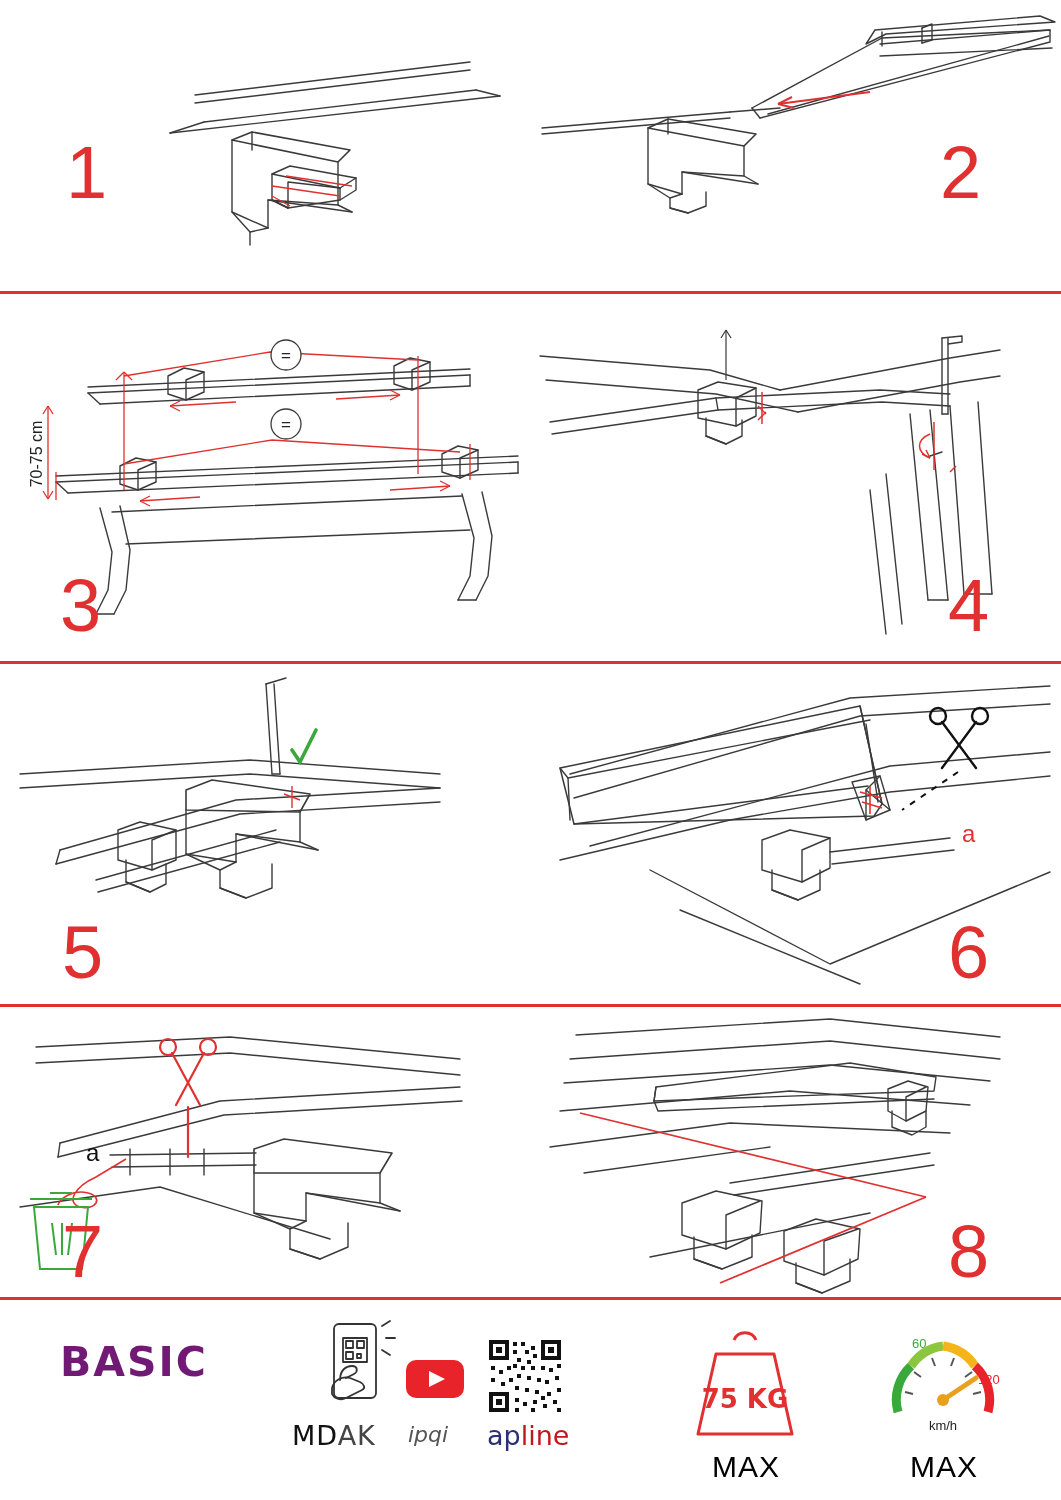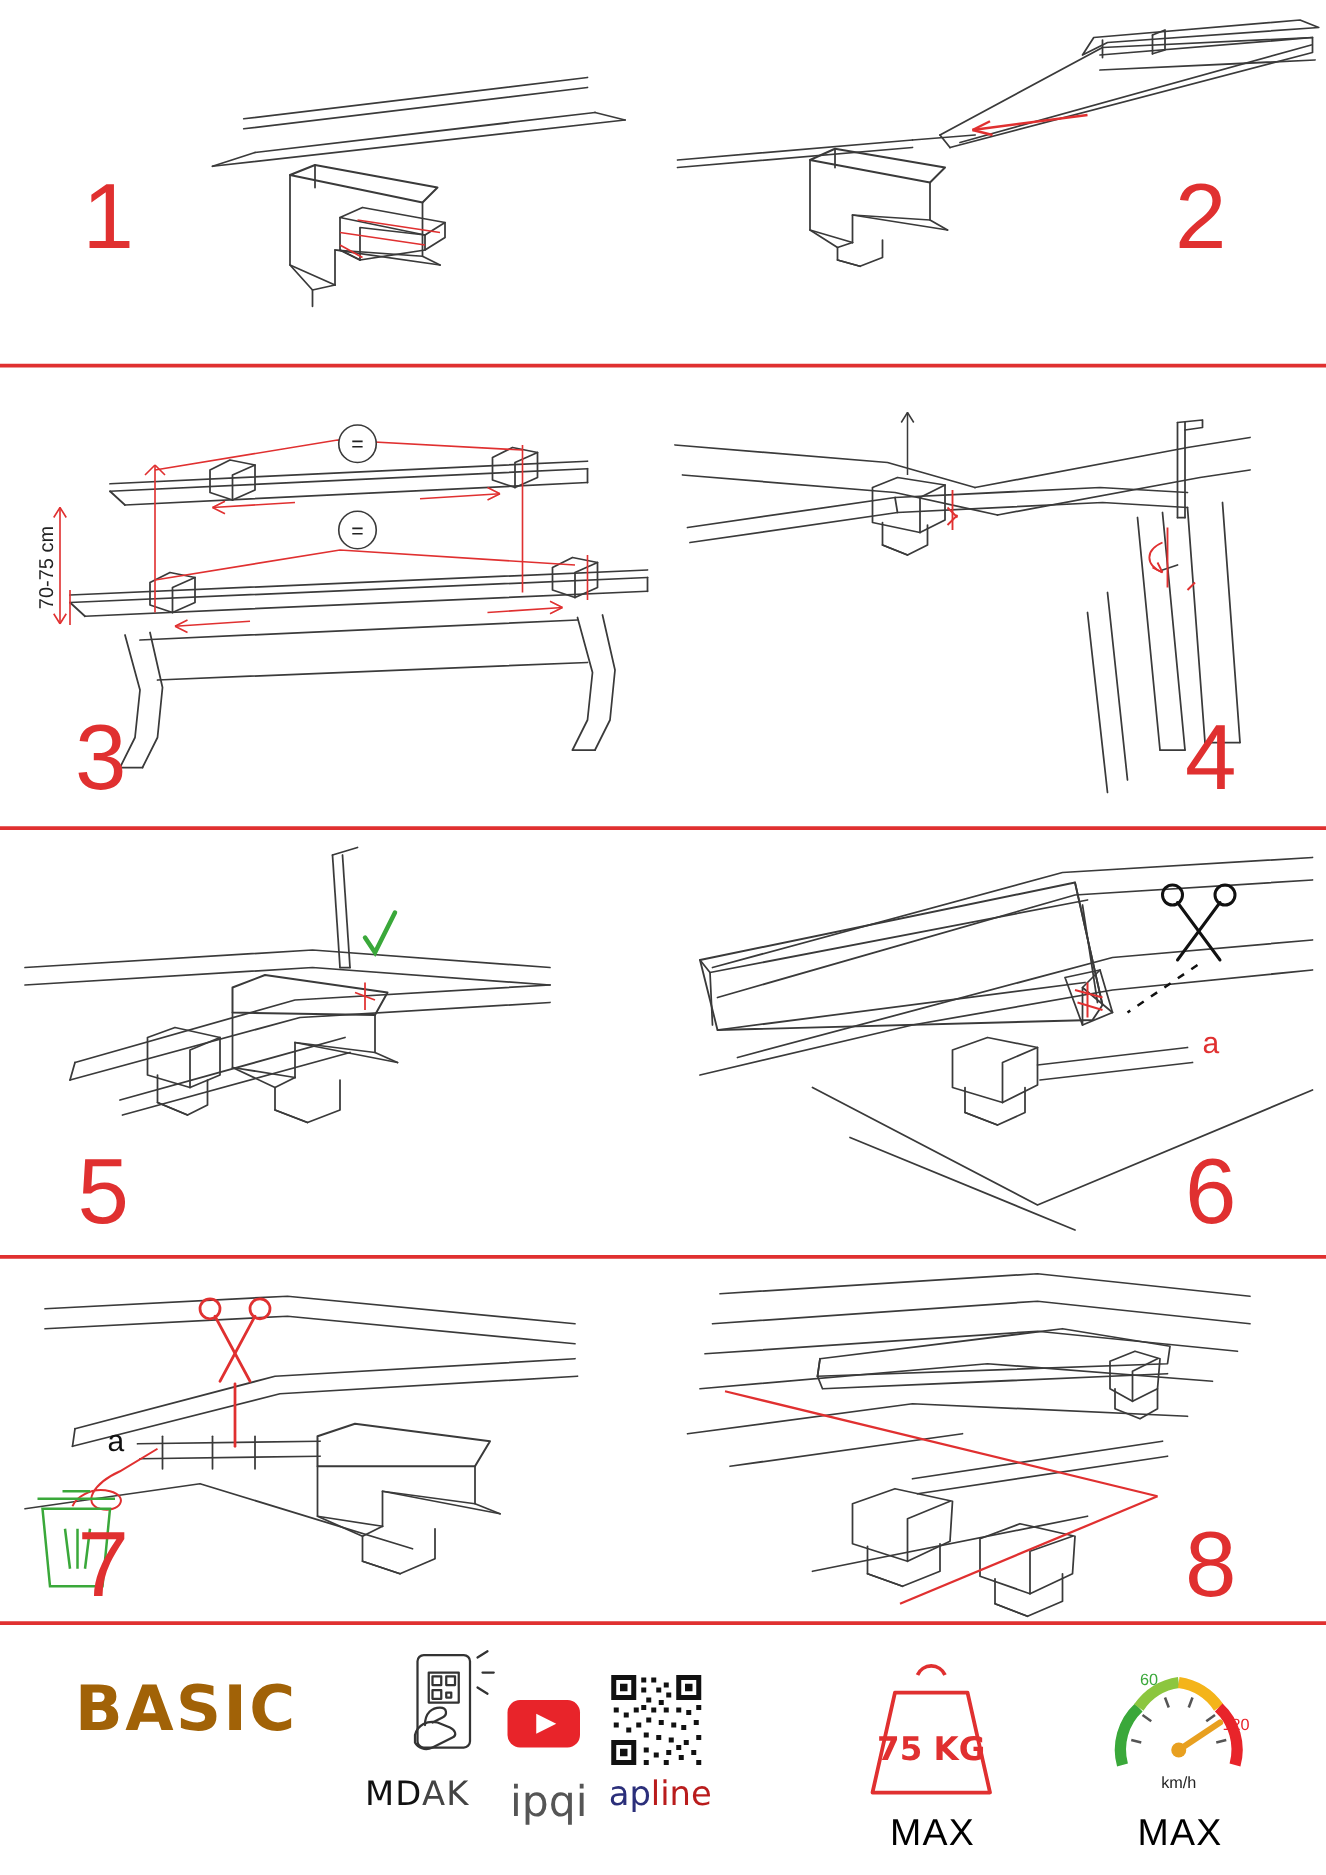--- a/index.html
+++ b/index.html
@@ -52,23 +52,23 @@
     top: 1300px;
     width: 1061px;
     height: 200px;
   }
   .brand-basic {
     position: absolute;
     left: 60px;
     top: 38px;
     font-family: "DejaVu Sans", sans-serif;
     font-weight: bold;
-    font-size: 50px;
+    font-size: 41px;
     letter-spacing: 2px;
-    color: #a16207;
+    color: #701a75;
   }
   .brand-accessory {
     position: absolute;
     left: 58px;
     top: 118px;
     font-family: "DejaVu Sans", sans-serif;
     font-weight: bold;
     font-size: 27px;
     color: #2b2f7a;
     letter-spacing: 0px;
@@ -86,22 +86,23 @@
     letter-spacing: 1px;
   }
   .mdak .ac {
     color: #444;
   }
   .ipqi {
     position: absolute;
     left: 408px;
     top: 122px;
     font-family: "DejaVu Sans", sans-serif;
-    font-size: 34px;
+    font-size: 22px;
     color: #555;
+    font-style: italic;
   }
   .apline {
     position: absolute;
     left: 487px;
     top: 120px;
     font-family: "DejaVu Sans", sans-serif;
     font-size: 27px;
     color: #2b2f7a;
   }
   .apline .ln {

